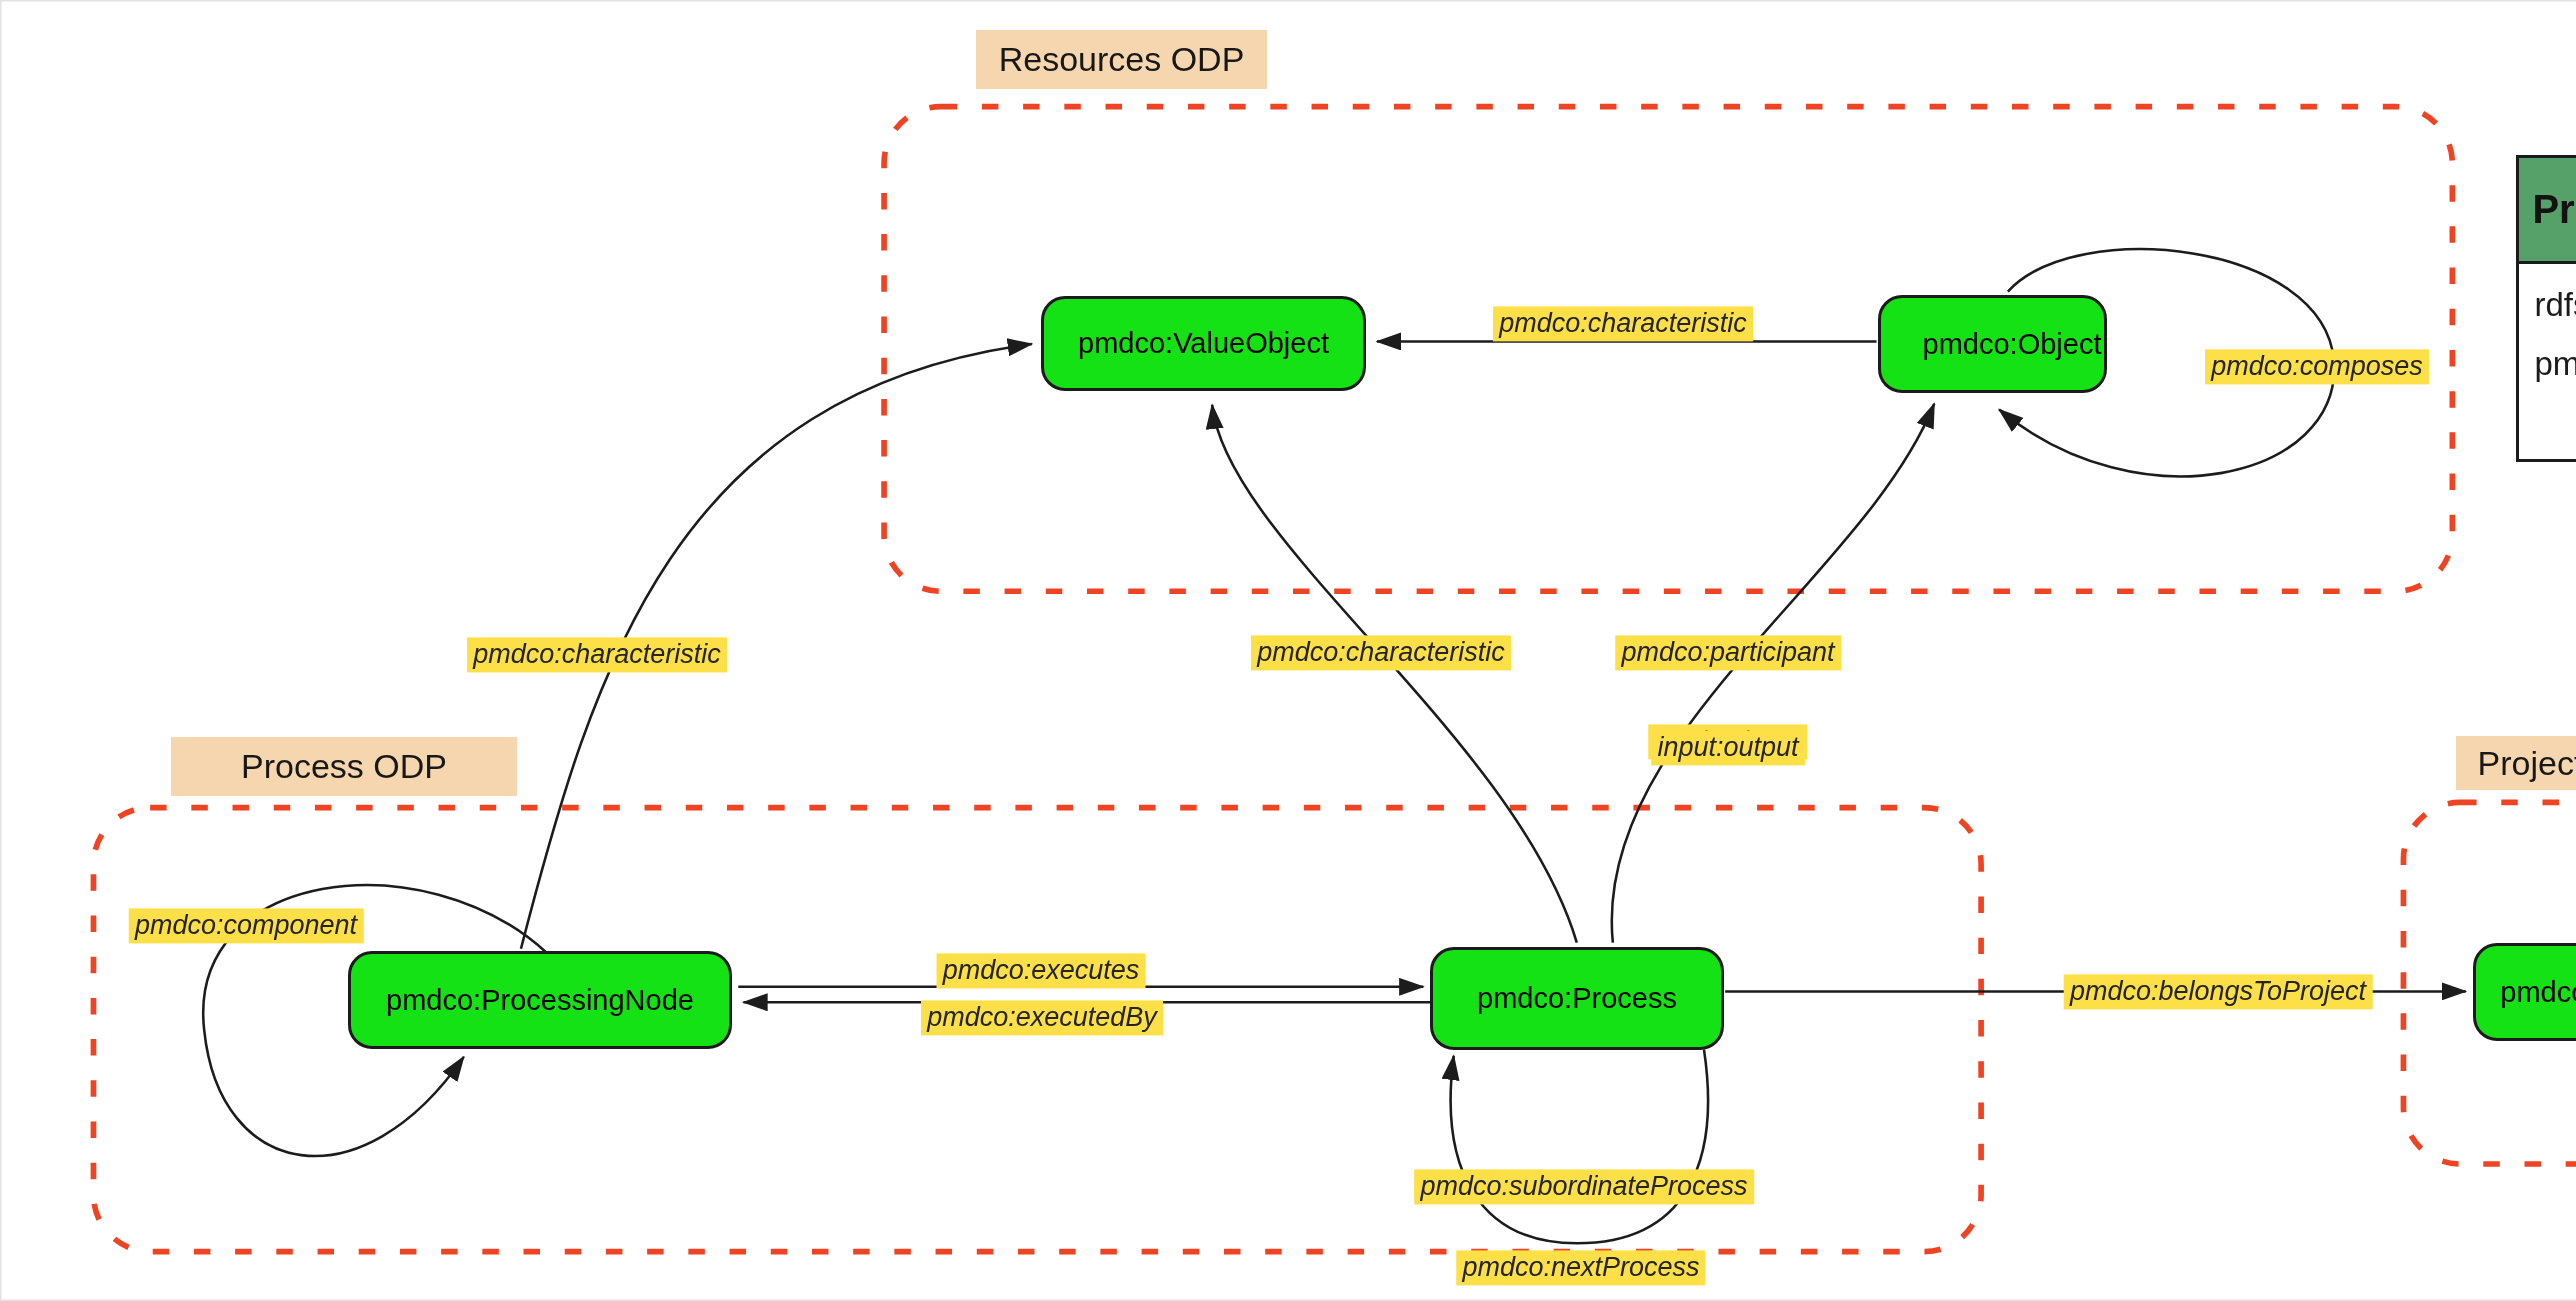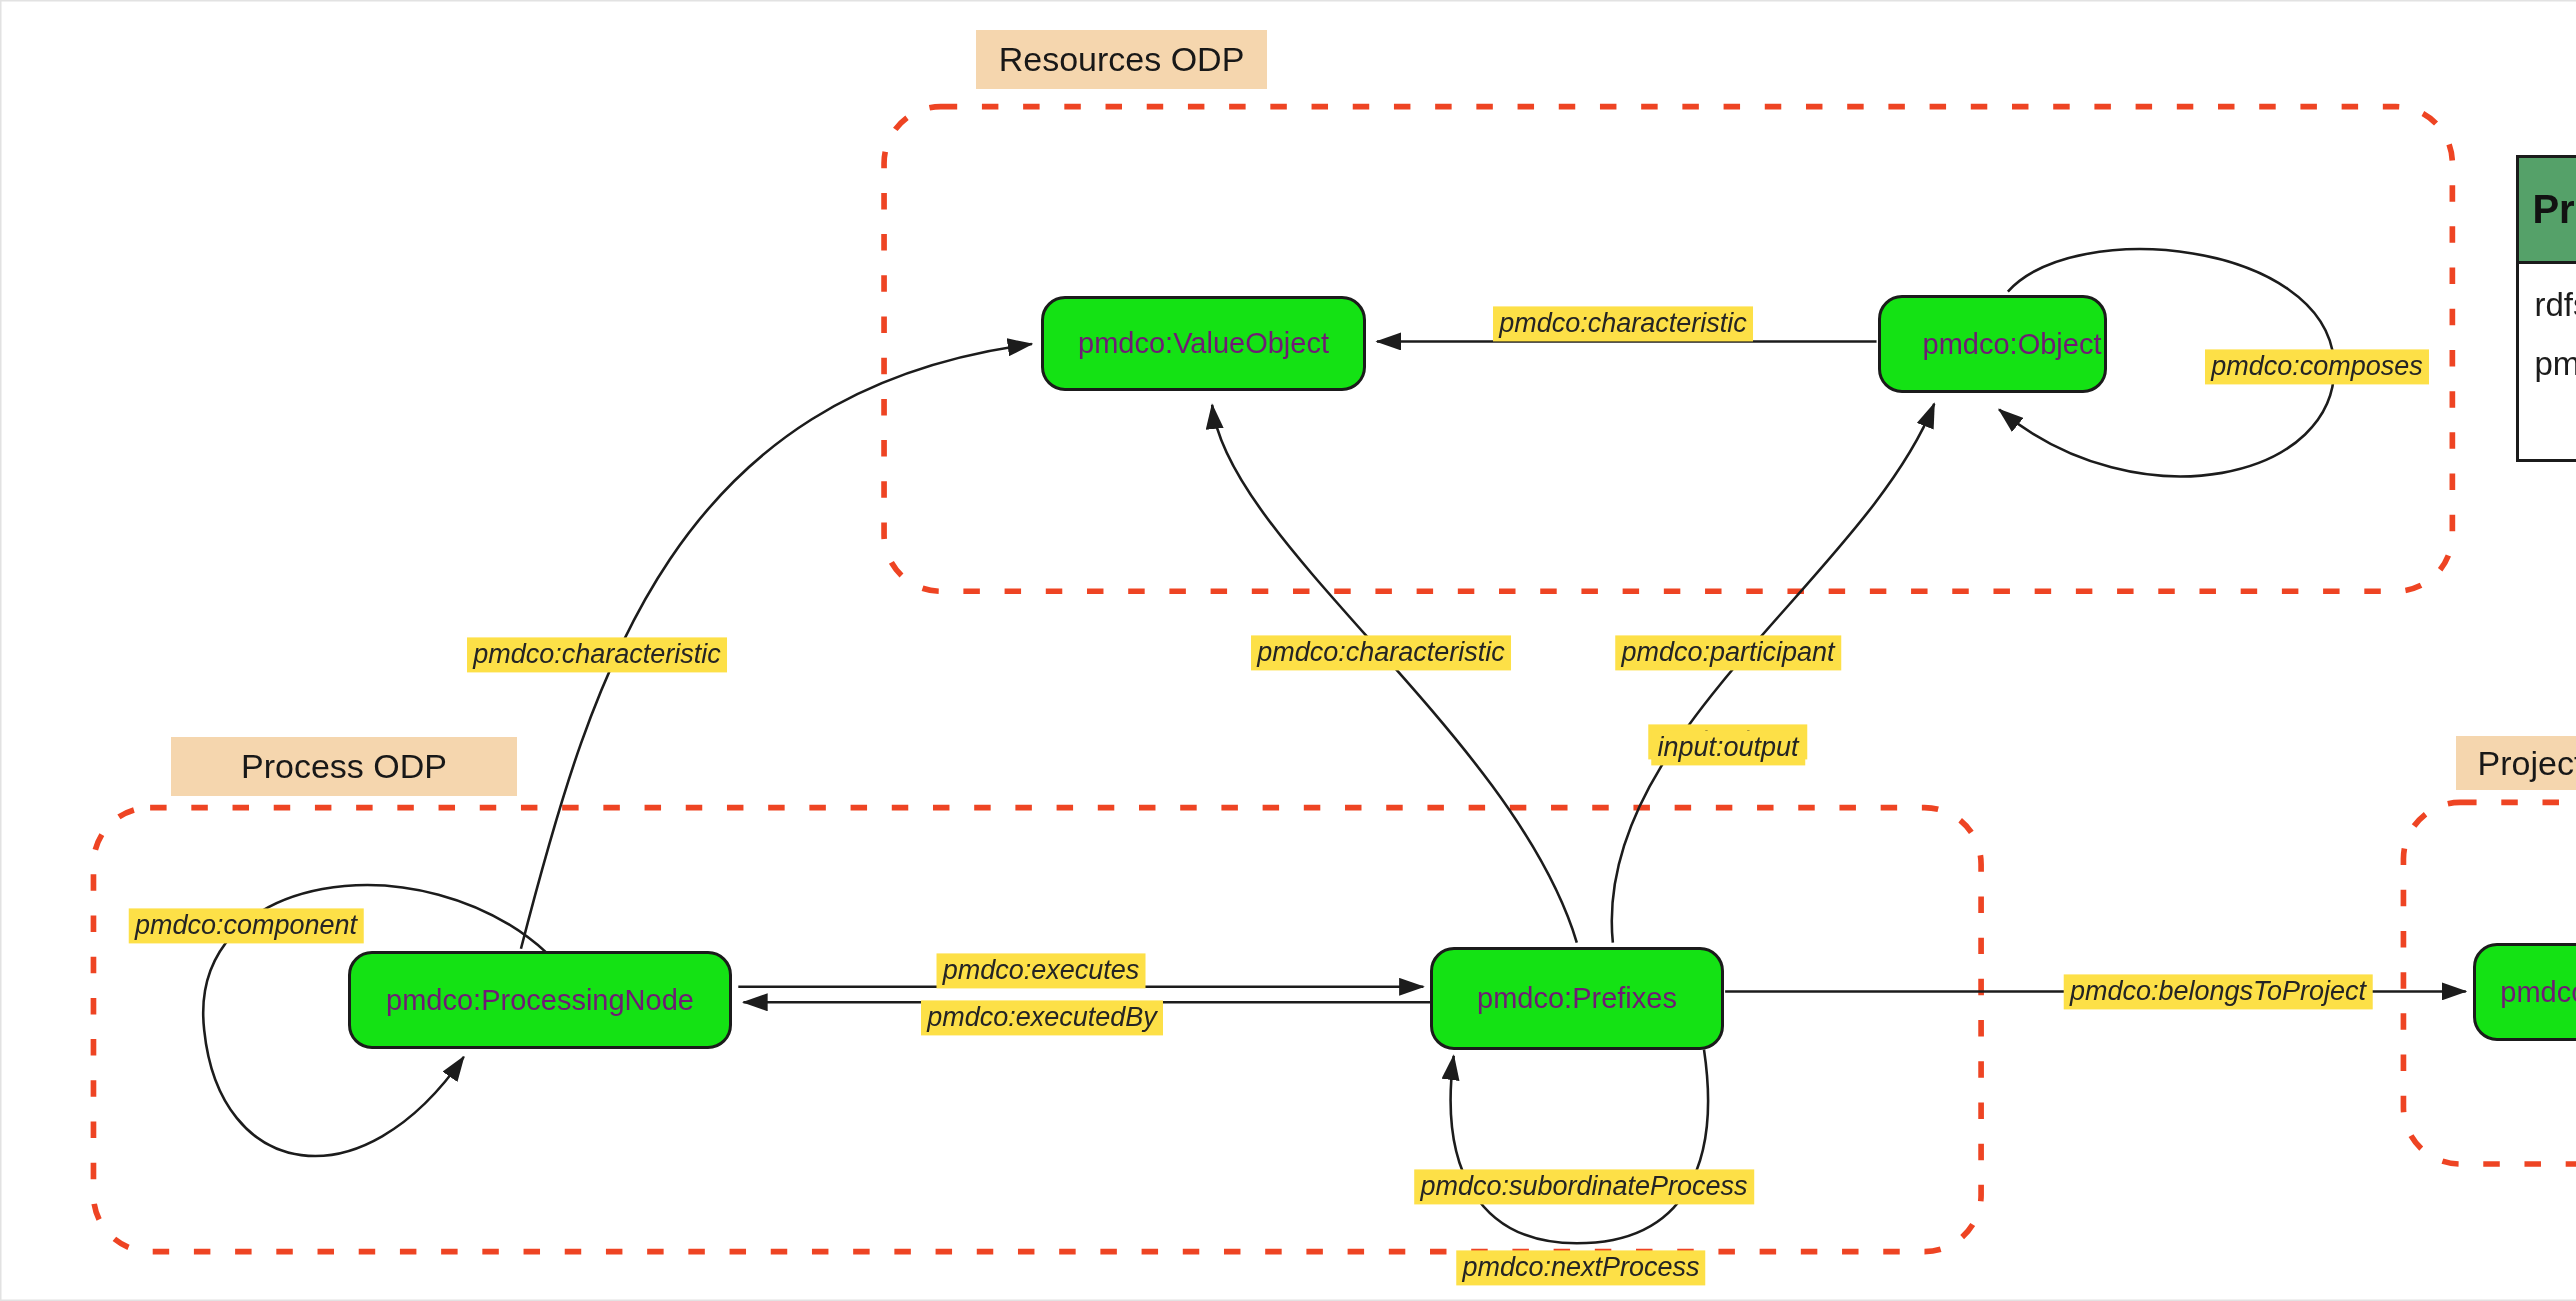--- a/index.html
+++ b/index.html
@@ -16,21 +16,21 @@
 
   .node {
     position: absolute;
     background: #14e214;
     border: 3.6px solid #1b1b1b;
     border-radius: 24px;
     display: flex;
     align-items: center;
     justify-content: center;
     font-size: 29px;
-    color: #701a75;
+    color: #000000;
     white-space: nowrap;
     box-sizing: border-box;
   }
 
   .group-label {
     position: absolute;
     background: #f5d6ae;
     color: #181818;
     font-size: 34px;
     display: flex;
@@ -114,21 +114,21 @@
     </g>
   </svg>
 
   <div class="group-label" style="left:171px; top:737px; width:346px; height:59px;">Process ODP</div>
   <div class="group-label" style="left:976px; top:30px; width:291px; height:59px;">Resources ODP</div>
   <div class="group-label" style="left:2456px; top:736px; width:232px; height:54px;">Project ODP</div>
 
   <div class="node" style="left:1041px; top:296px; width:325px; height:95px;">pmdco:ValueObject</div>
   <div class="node" style="left:1878px; top:295px; width:229px; height:98px;padding-left:39px;">pmdco:Object</div>
   <div class="node" style="left:348px; top:951px; width:384px; height:98px;">pmdco:ProcessingNode</div>
-  <div class="node" style="left:1430px; top:947px; width:294px; height:103px;">pmdco:Prefixes</div>
+  <div class="node" style="left:1430px; top:947px; width:294px; height:103px;">pmdco:Process</div>
   <div class="node" style="left:2473px; top:943px; width:240px; height:98px;">pmdco:Project</div>
 
   <div class="edge-label" style="left:1623px; top:324px;">pmdco:characteristic</div>
   <div class="edge-label" style="left:2317px; top:367px;">pmdco:composes</div>
   <div class="edge-label" style="left:597px; top:655px;">pmdco:characteristic</div>
   <div class="edge-label" style="left:1381px; top:653px;">pmdco:characteristic</div>
   <div class="edge-label" style="left:1728px; top:653px;">pmdco:participant</div>
   <div class="edge-label" style="left:1728px; top:742px;">pmdco:input</div>
   <div class="edge-label" style="left:1728px; top:748px;">input:output</div>
   <div class="edge-label" style="left:246px; top:926px;">pmdco:component</div>

